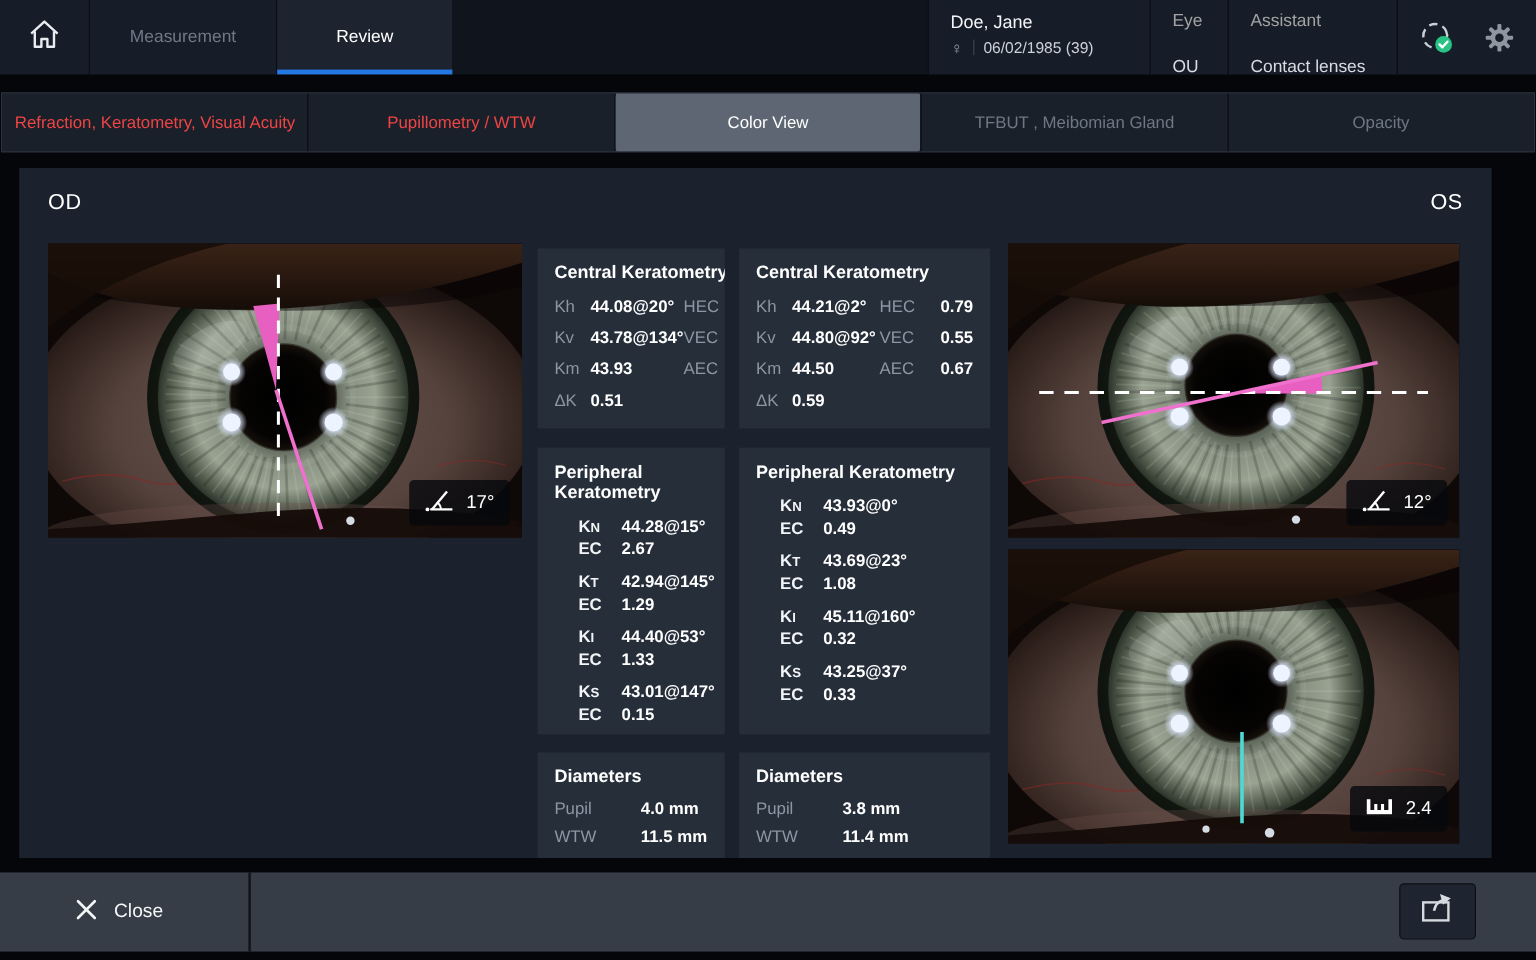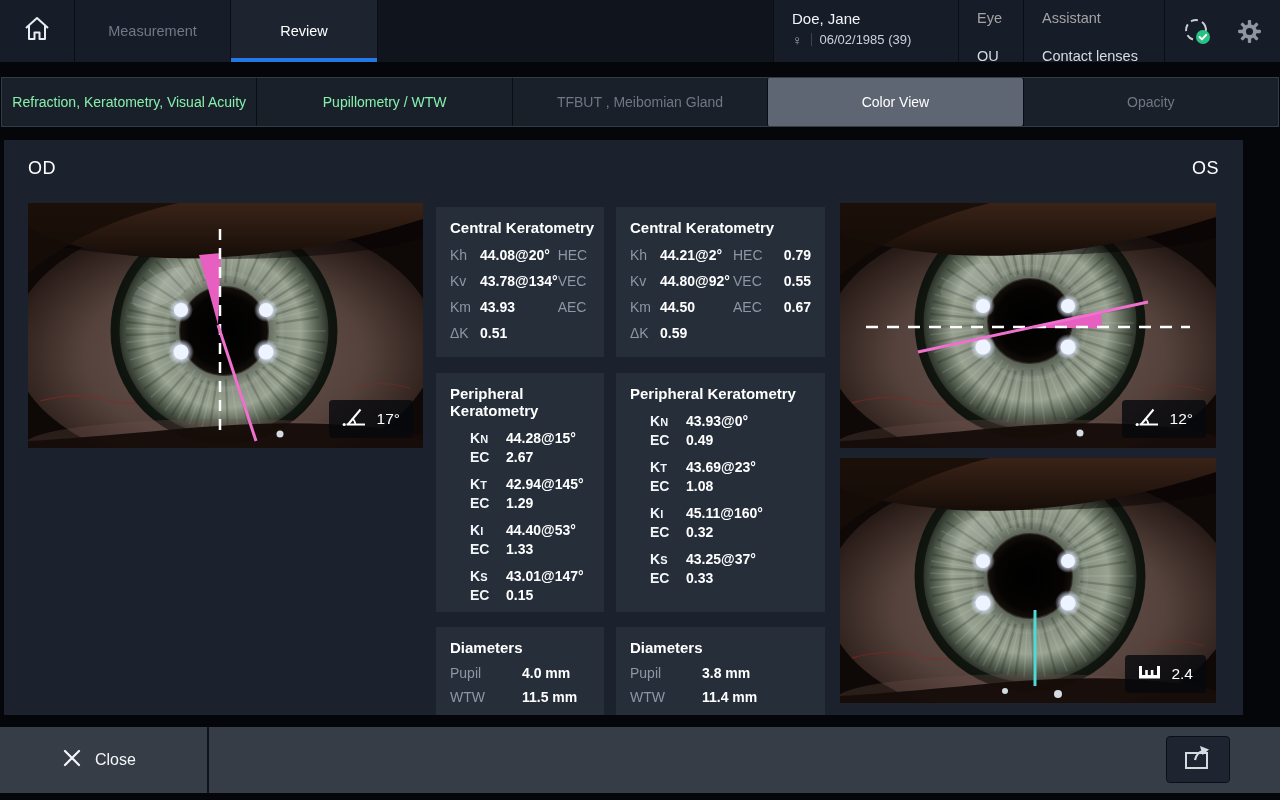--- a/index.html
+++ b/index.html
@@ -23,28 +23,28 @@
   .info.eye { width:65px; }
   .info.wide { width:141px; }
   .info .l1 { color:#a3a3a3; margin-bottom:22px; }
   .info .l2 { color:#d7dce2; }
   .iconzone { width:116px; background:#171d28; border-left:1px solid #0a0d13; display:flex; align-items:center; justify-content:center; gap:24px; }
   .iconbtn { cursor:pointer; display:flex; }
 
   
   .subtabs { position:absolute; top:77px; left:1px; width:1278px; height:50px; display:flex; border:1px solid #343b46; background:#10141b; }
   .subtab { flex:1; display:flex; align-items:center; justify-content:center; font-size:14px;
-    background:#1a202a; border-left:1px solid #0a0d12; color:#86efac; cursor:pointer; }
+    background:#1a202a; border-left:1px solid #0a0d12; color:#ef4444; cursor:pointer; }
   .subtab:first-child { border-left:none; }
   .subtab.selected { background:#5d6672; color:#ffffff; border-radius:2px; }
   .subtab.disabled { color:#6e7885; }
 
   
   .panel { position:absolute; top:140px; height:575px; background:#1b222d; }
-  .panel.od { left:4px; width:639px; }
+  .panel.od { left:16px; width:639px; }
   .panel.os { left:604px; width:639px; }
   .panel-title { position:absolute; top:18px; font-size:18px; color:#fff; letter-spacing:0.5px; }
   .panel.od .panel-title { left:24px; }
   .panel.os .panel-title { right:24px; }
 
   .eye-image { position:absolute; overflow:hidden; background:#0d0806; cursor:pointer; }
   .panel.od .eye-image { left:24px; top:63px; width:395px; height:245px; }
   .panel.os .eye-image.top { left:236px; top:63px; width:376px; height:245px; }
   .panel.os .eye-image.bottom { left:236px; top:318px; width:376px; height:245px; }
 
@@ -182,25 +182,25 @@
   </div>
 </header>
 
 <nav class="subtabs">
   <div class="subtab">
     <span>Refraction, Keratometry, Visual Acuity</span>
   </div>
   <div class="subtab">
     <span>Pupillometry / WTW</span>
   </div>
+  <div class="subtab selected">
+    <span>Color View</span>
+  </div>
   <div class="subtab disabled">
     <span>TFBUT , Meibomian Gland</span>
-  </div>
-  <div class="subtab selected">
-    <span>Color View</span>
   </div>
   <div class="subtab disabled">
     <span>Opacity</span>
   </div>
 </nav>
 
 <section class="panel od">
   <div class="panel-title">OD</div>
 
   <div class="eye-image">

